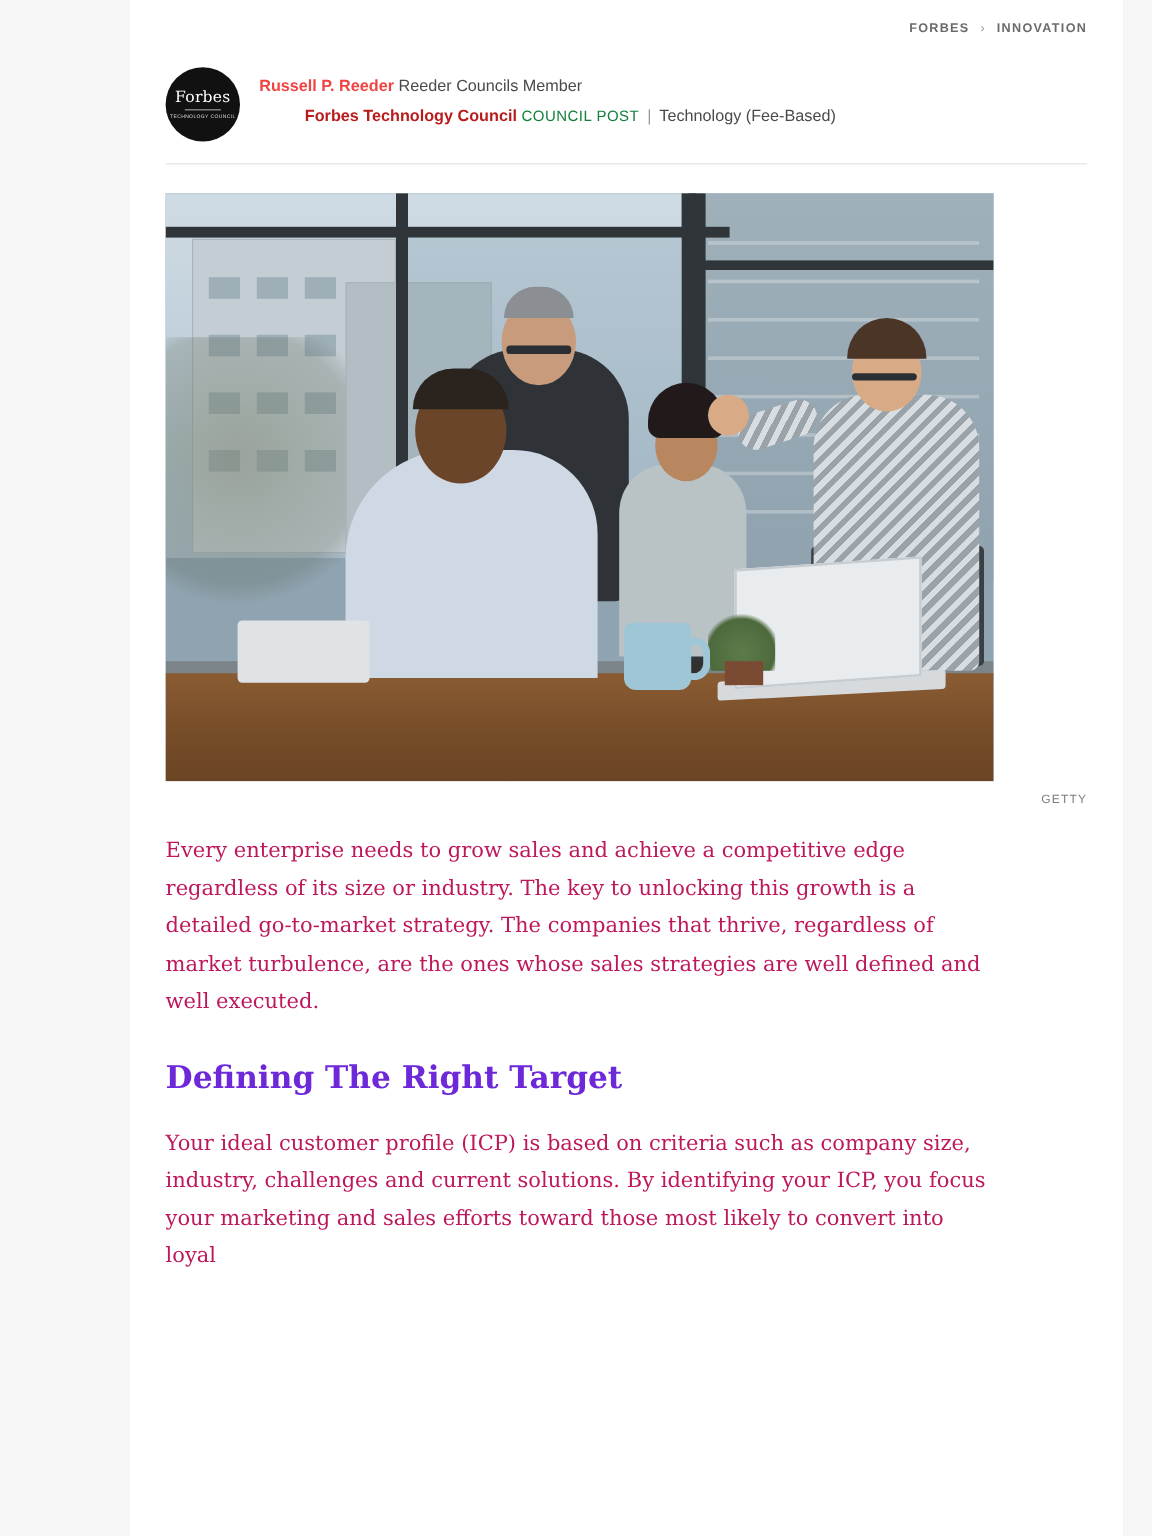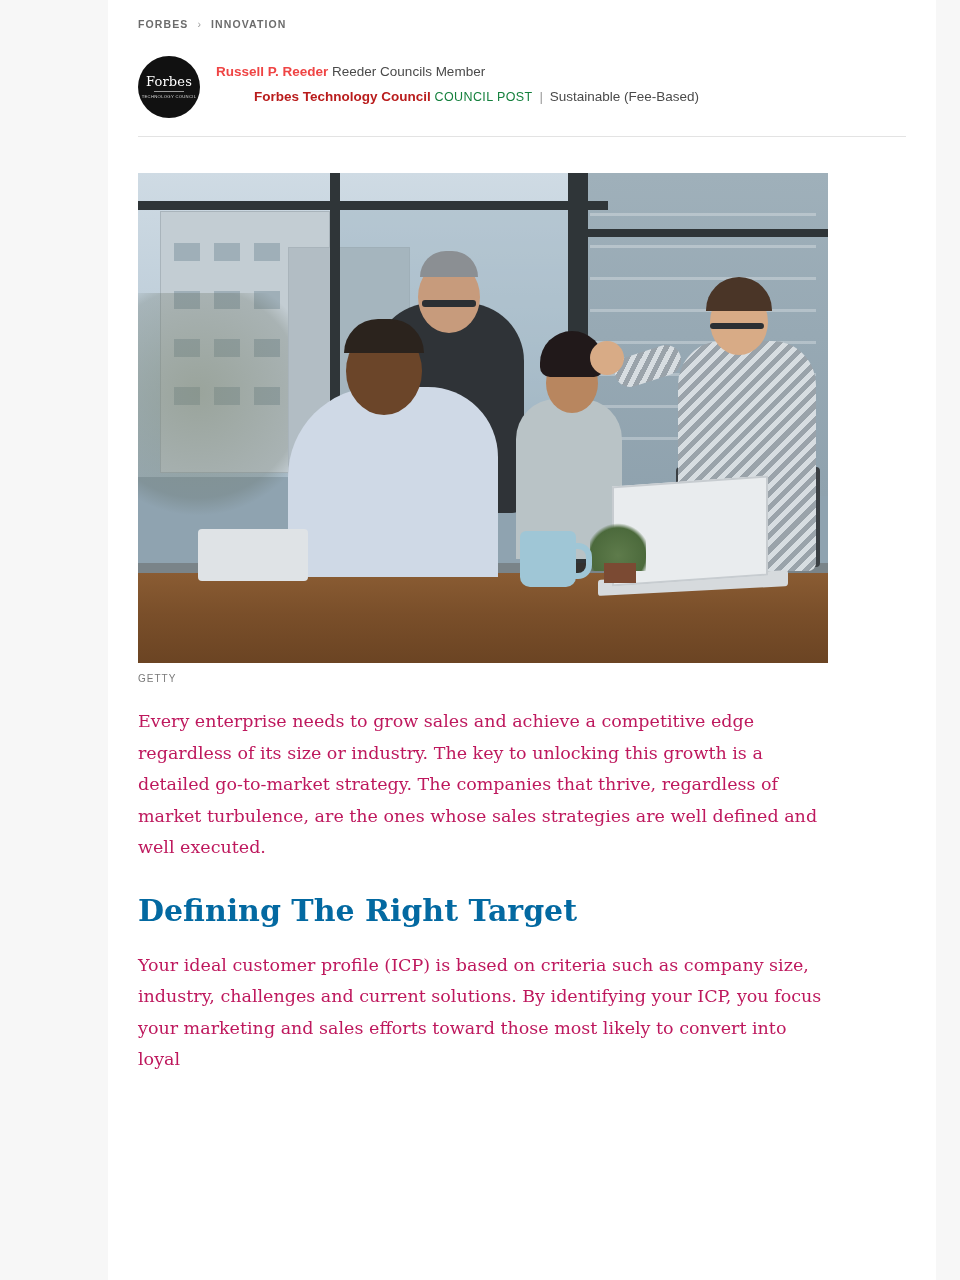--- a/index.html
+++ b/index.html
@@ -48,20 +48,21 @@
     background: #ffffff;
     padding: 0 30px;
     box-sizing: border-box;
   }
   .breadcrumb {
     margin-top: 18px;
     font-size: 10.5px;
     letter-spacing: 1.1px;
     color: #6b6b6b;
     font-weight: 700;
+    text-align: right;
   }
   .breadcrumb .sep {
     color: #9a9a9a;
     font-weight: 400;
     margin: 0 5px;
   }
   h1.headline {
     font-family: "DejaVu Serif", "Liberation Serif", serif;
     font-size: 35px;
     line-height: 46px;
@@ -165,21 +166,22 @@
     font-size: 18.5px;
     line-height: 33px;
     color: #1a1a1a;
     margin-top: 26px;
   }
   .standfirst a {
     color: #1769a8;
     text-decoration: none;
   }
   .figure {
-    margin-top: 36px;
+    margin-top: 24px;
+    text-align: right;
   }
   .photo {
     position: relative;
     width: 690px;
     height: 490px;
     overflow: hidden;
     background: #8fa3b0;
   }
   .credit {
     margin-top: 10px;
@@ -190,24 +192,24 @@
   .body-p {
     font-family: "DejaVu Serif", "Liberation Serif", serif;
     font-size: 17.5px;
     line-height: 31.5px;
     color: #be185d;
     margin-top: 22px;
     max-width: 690px;
   }
   h2.section-title {
     font-family: "DejaVu Serif", "Liberation Serif", serif;
-    font-size: 30px;
+    font-size: 26px;
     line-height: 34px;
     font-weight: 700;
-    color: #0369a1;
+    color: #6d28d9;
     margin: 30px 0 0 0;
   }
   
   .sky {
     position: absolute;
     left: 0; top: 0; width: 100%; height: 62%;
     background: linear-gradient(180deg, #cfdbe4 0%, #bcccd8 55%, #a9bcc9 100%);
   }
   .bldg {
     position: absolute;
@@ -346,21 +348,21 @@
       </div>
       <div class="byline-text">
         <div class="byline-line1">
           <span class="author">Russell P. Reeder</span>
           <span>Reeder Councils Member</span>
         </div>
         <div class="byline-line2">
           <span class="council">Forbes Technology Council</span>
           <span class="council-post">COUNCIL POST</span>
           <span class="pipe">|</span>
-          <span>Sustainable (Fee-Based)</span>
+          <span>Technology (Fee-Based)</span>
         </div>
       </div>
     </div>
 
 
 
     <div class="figure">
       <div class="photo">
         <div class="sky"></div>
 

